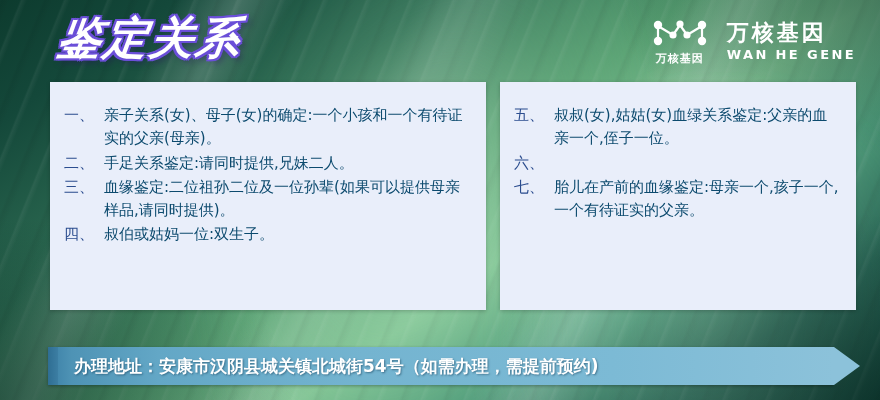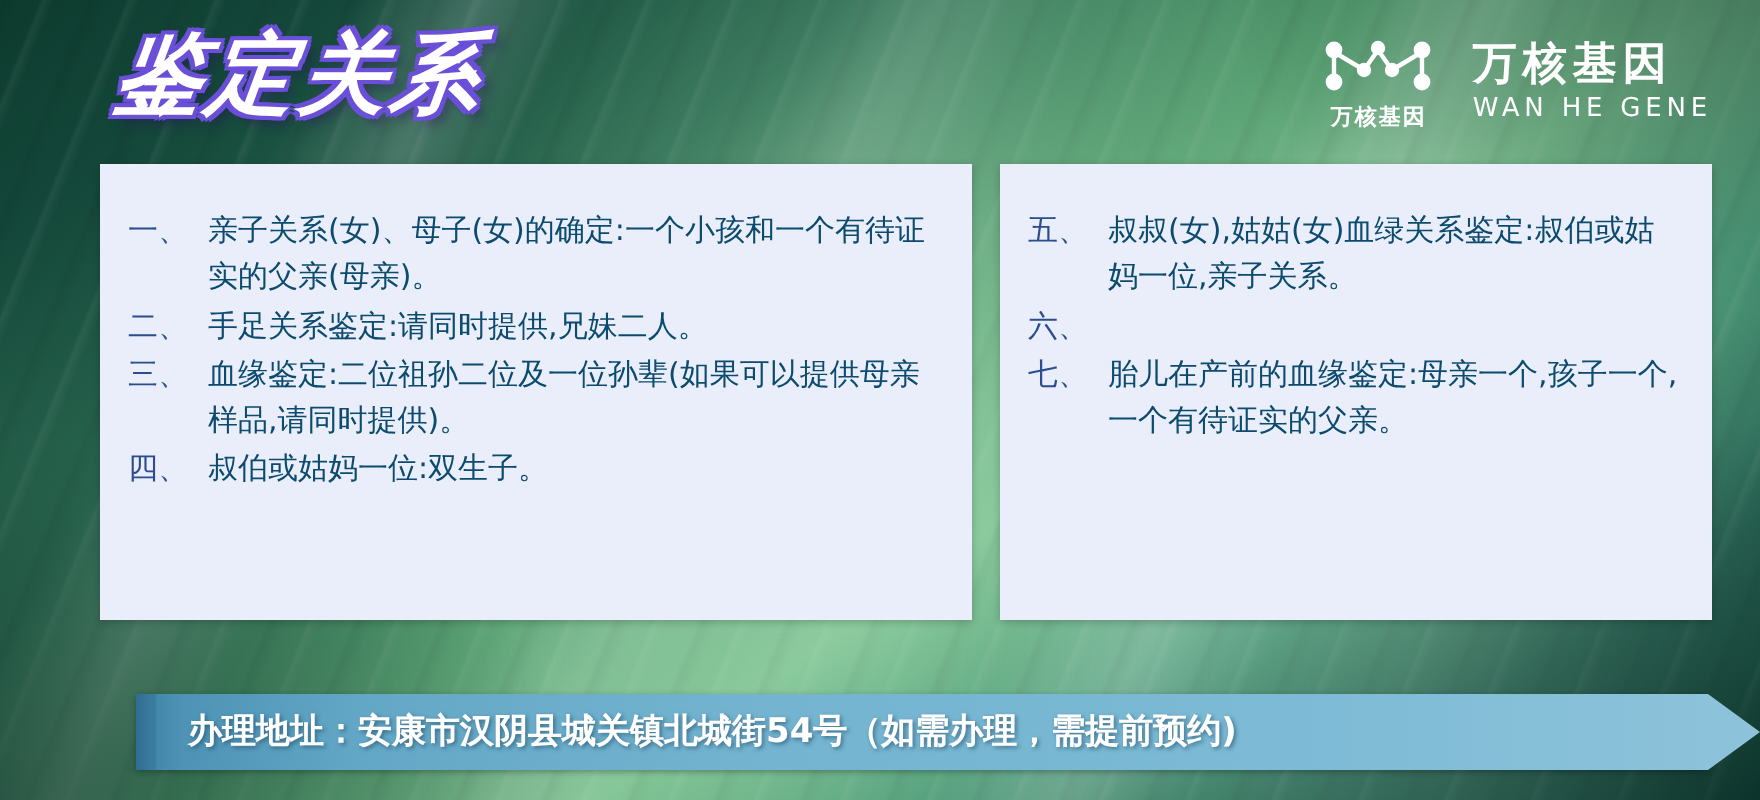--- a/index.html
+++ b/index.html
@@ -140,21 +140,21 @@
   }
   .brand-cn {
     font-size: 22px;
     font-weight: 700;
     color: #ffffff;
     letter-spacing: 3px;
     line-height: 1.05;
   }
   .brand-en {
     font-size: 13px;
-    font-weight: 400;
+    font-weight: 700;
     color: #ffffff;
     letter-spacing: 2.4px;
     line-height: 1;
   }
 
   
   .panels {
     position: absolute;
     left: 50px;
     top: 82px;
@@ -192,21 +192,20 @@
     color: #0c4a6e;
   }
 
   
   .addr-bar {
     position: absolute;
     left: 48px;
     top: 347px;
     width: 812px;
     height: 30px;
-    margin-left: 20px;
   }
   .addr-body {
     position: absolute;
     left: 0; top: 0;
     width: 786px; height: 38px;
     background: linear-gradient(90deg, #3b7fa6 0%, #4e93b5 3%, #63a7c6 14%, #74b4d0 40%, #7cbad5 72%, #8cc2da 100%);
     box-shadow: 0 1px 3px rgba(0,0,0,0.3);
   }
   .addr-cap {
     position: absolute;
@@ -295,21 +294,21 @@
       </div>
       <div class="item">
         <span class="item-num">四、</span>
         <span class="item-text">叔伯或姑妈一位:双生子。</span>
       </div>
     </div>
 
     <div class="panel panel-right">
       <div class="item">
         <span class="item-num">五、</span>
-        <span class="item-text">叔叔(女),姑姑(女)血绿关系鉴定:叔伯或姑妈一位,亲子关系。</span>
+        <span class="item-text">叔叔(女),姑姑(女)血绿关系鉴定:父亲的血亲一个,侄子一位。</span>
       </div>
       <div class="item">
         <span class="item-num">六、</span>
       </div>
       <div class="item">
         <span class="item-num">七、</span>
         <span class="item-text">胎儿在产前的血缘鉴定:母亲一个,孩子一个,一个有待证实的父亲。</span>
       </div>
     </div>
 

